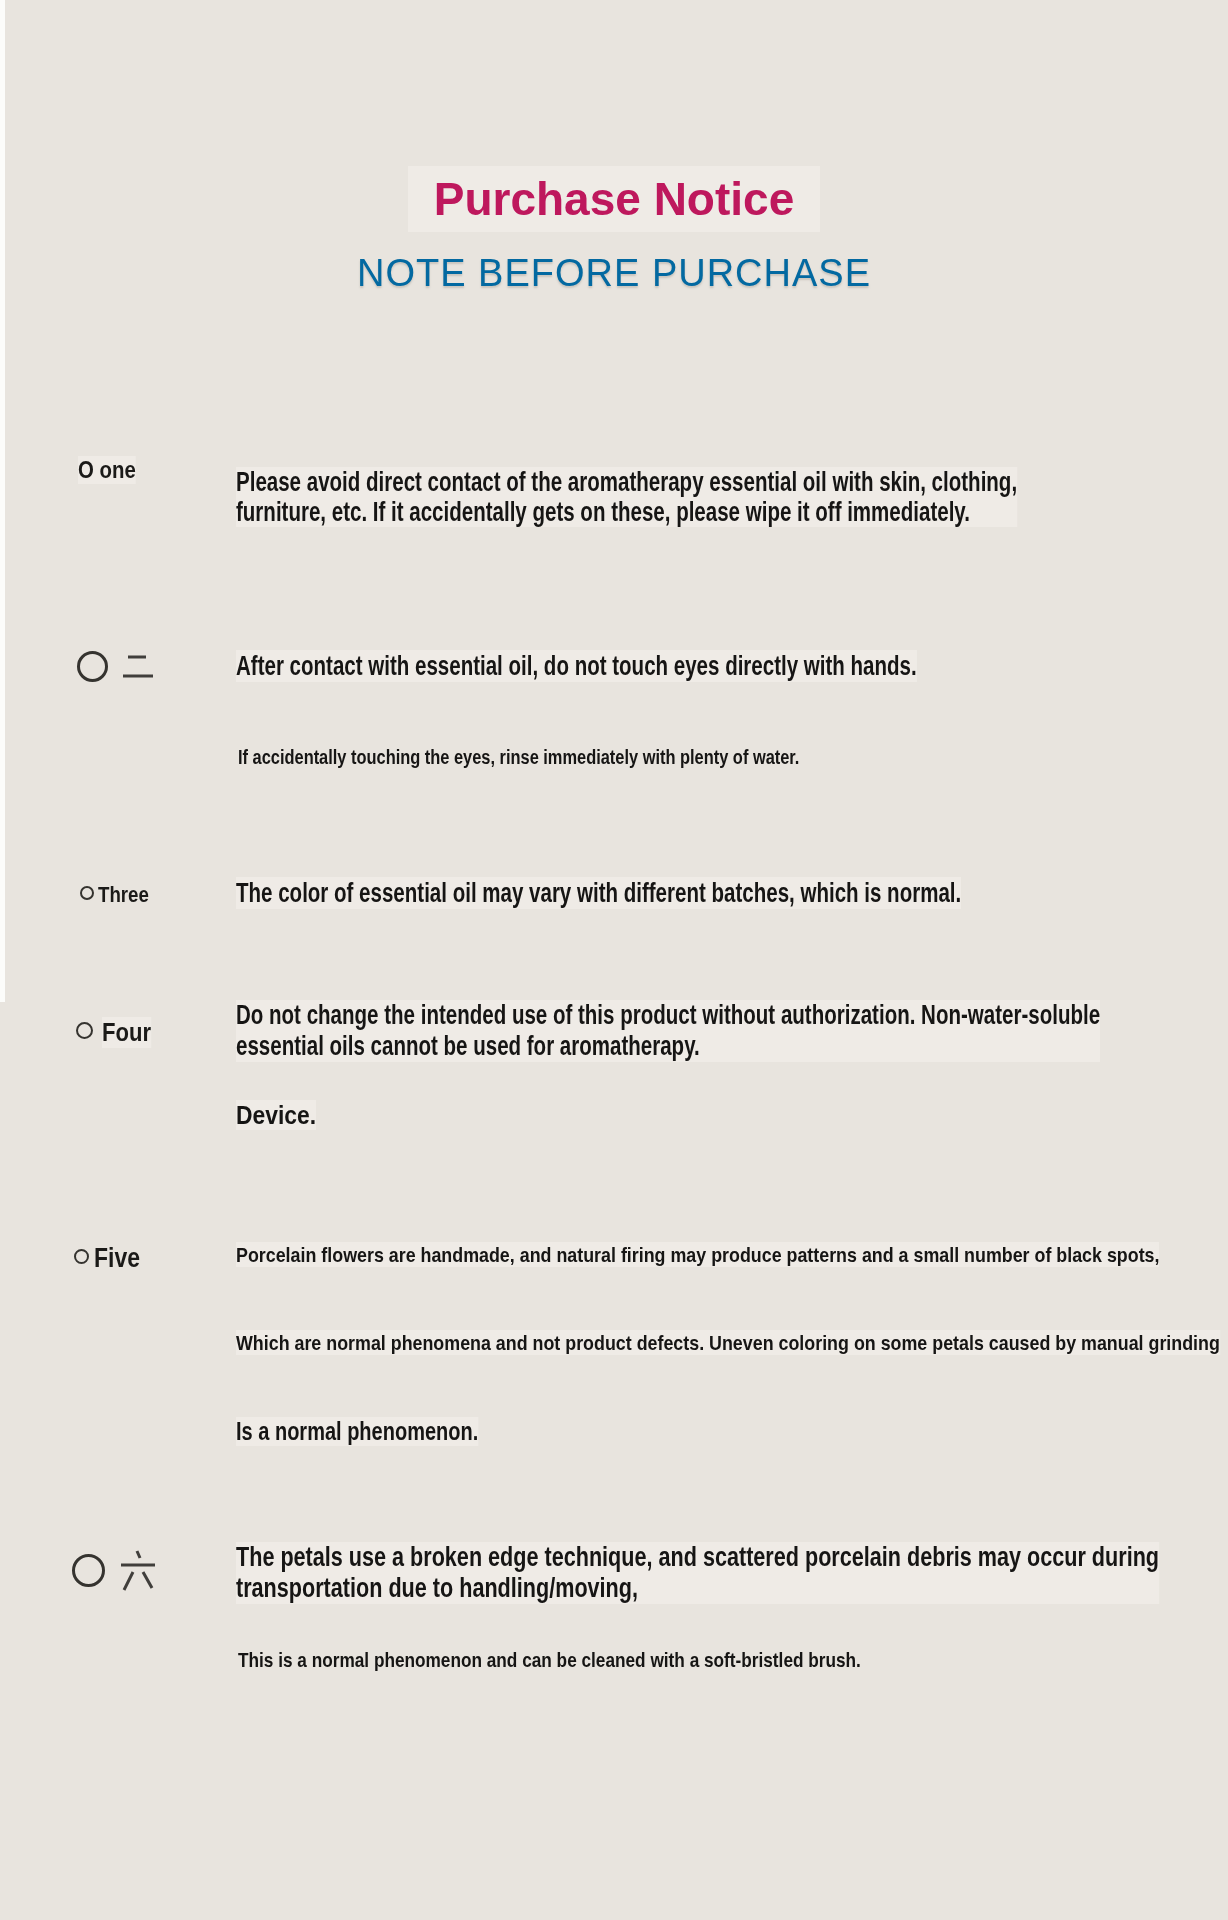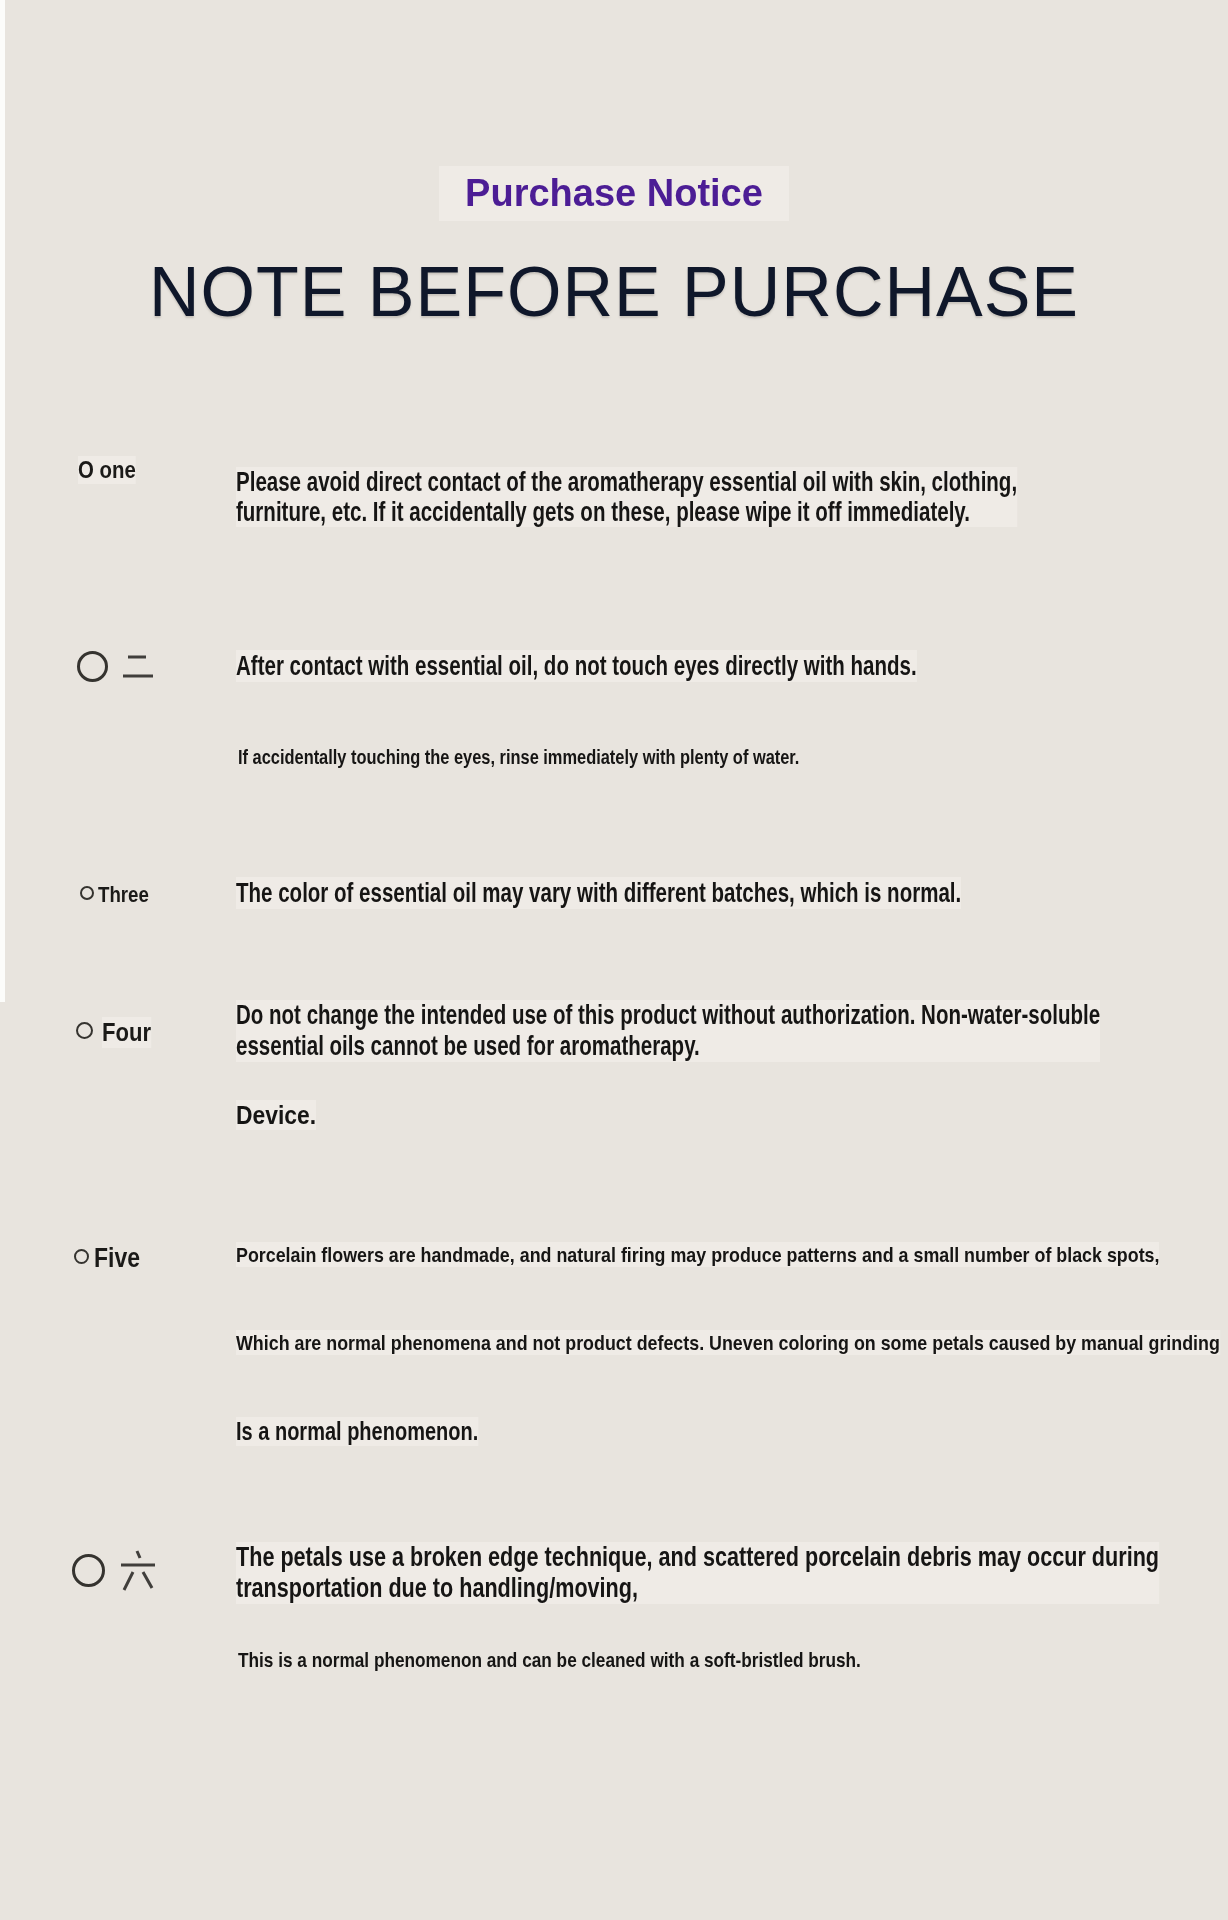--- a/index.html
+++ b/index.html
@@ -7,26 +7,26 @@
     width:1228px;height:1920px;position:relative;overflow:hidden;
     background:#e8e4de;
     font-family:"Liberation Sans","DejaVu Sans",sans-serif;
     color:#171614;
   }
   .abs{position:absolute;}
   
   .patch{background:rgba(250,248,244,0.38);}
   .title-wrap{top:166px;left:0;width:100%;text-align:center;}
   .title{
-    display:inline-block;font-size:38px;font-weight:700;color:#4c1d95;
+    display:inline-block;font-size:46px;font-weight:700;color:#be185d;
     letter-spacing:0px;padding:6px 26px;
   }
   .subtitle-wrap{top:252px;left:0;width:100%;text-align:center;}
   .subtitle{
-    display:inline-block;font-size:70px;font-weight:400;color:#0f172a;
+    display:inline-block;font-size:38px;font-weight:400;color:#0369a1;
     letter-spacing:1px;
     text-shadow:0 2px 2px rgba(140,135,125,0.35);
   }
   .paper-edge{left:0;top:0;width:5px;height:1002px;background:#fcfcfa;}
   .lbl{font-weight:700;color:#1b1a18;white-space:nowrap;transform-origin:0 0;}
   .ring{border-radius:50%;box-sizing:border-box;border:2px solid #35332f;background:transparent;}
   .mblock{white-space:nowrap;font-weight:700;color:#161514;transform-origin:0 0;}
   .mblock .ln{display:block;}
   
   .i1-lbl{left:78px;top:456px;font-size:24px;transform:scaleX(0.85);}

